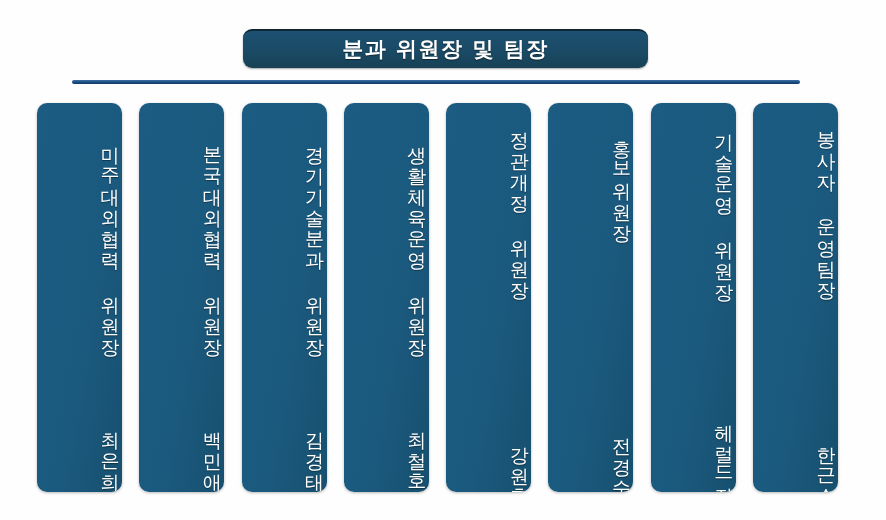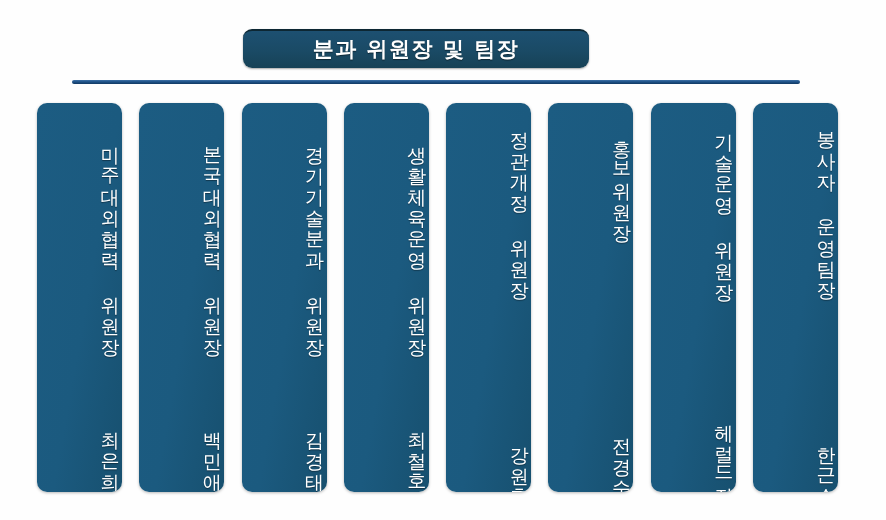--- a/index.html
+++ b/index.html
@@ -18,21 +18,21 @@
   #org-chart {
     position: absolute;
     inset: 0;
   }
 
   
   .title-banner {
     position: absolute;
     left: 243px;
     top: 29px;
-    width: 346px;
+    width: 405px;
     height: 39px;
     background: linear-gradient(180deg, #1d5071 0%, #1a4a65 55%, #174256 100%);
     border-radius: 9px;
     border-top: 2px solid #0d2733;
     box-shadow: 0 1px 2px rgba(0,0,0,0.35);
     display: flex;
     align-items: center;
     justify-content: center;
     box-sizing: border-box;
   }

